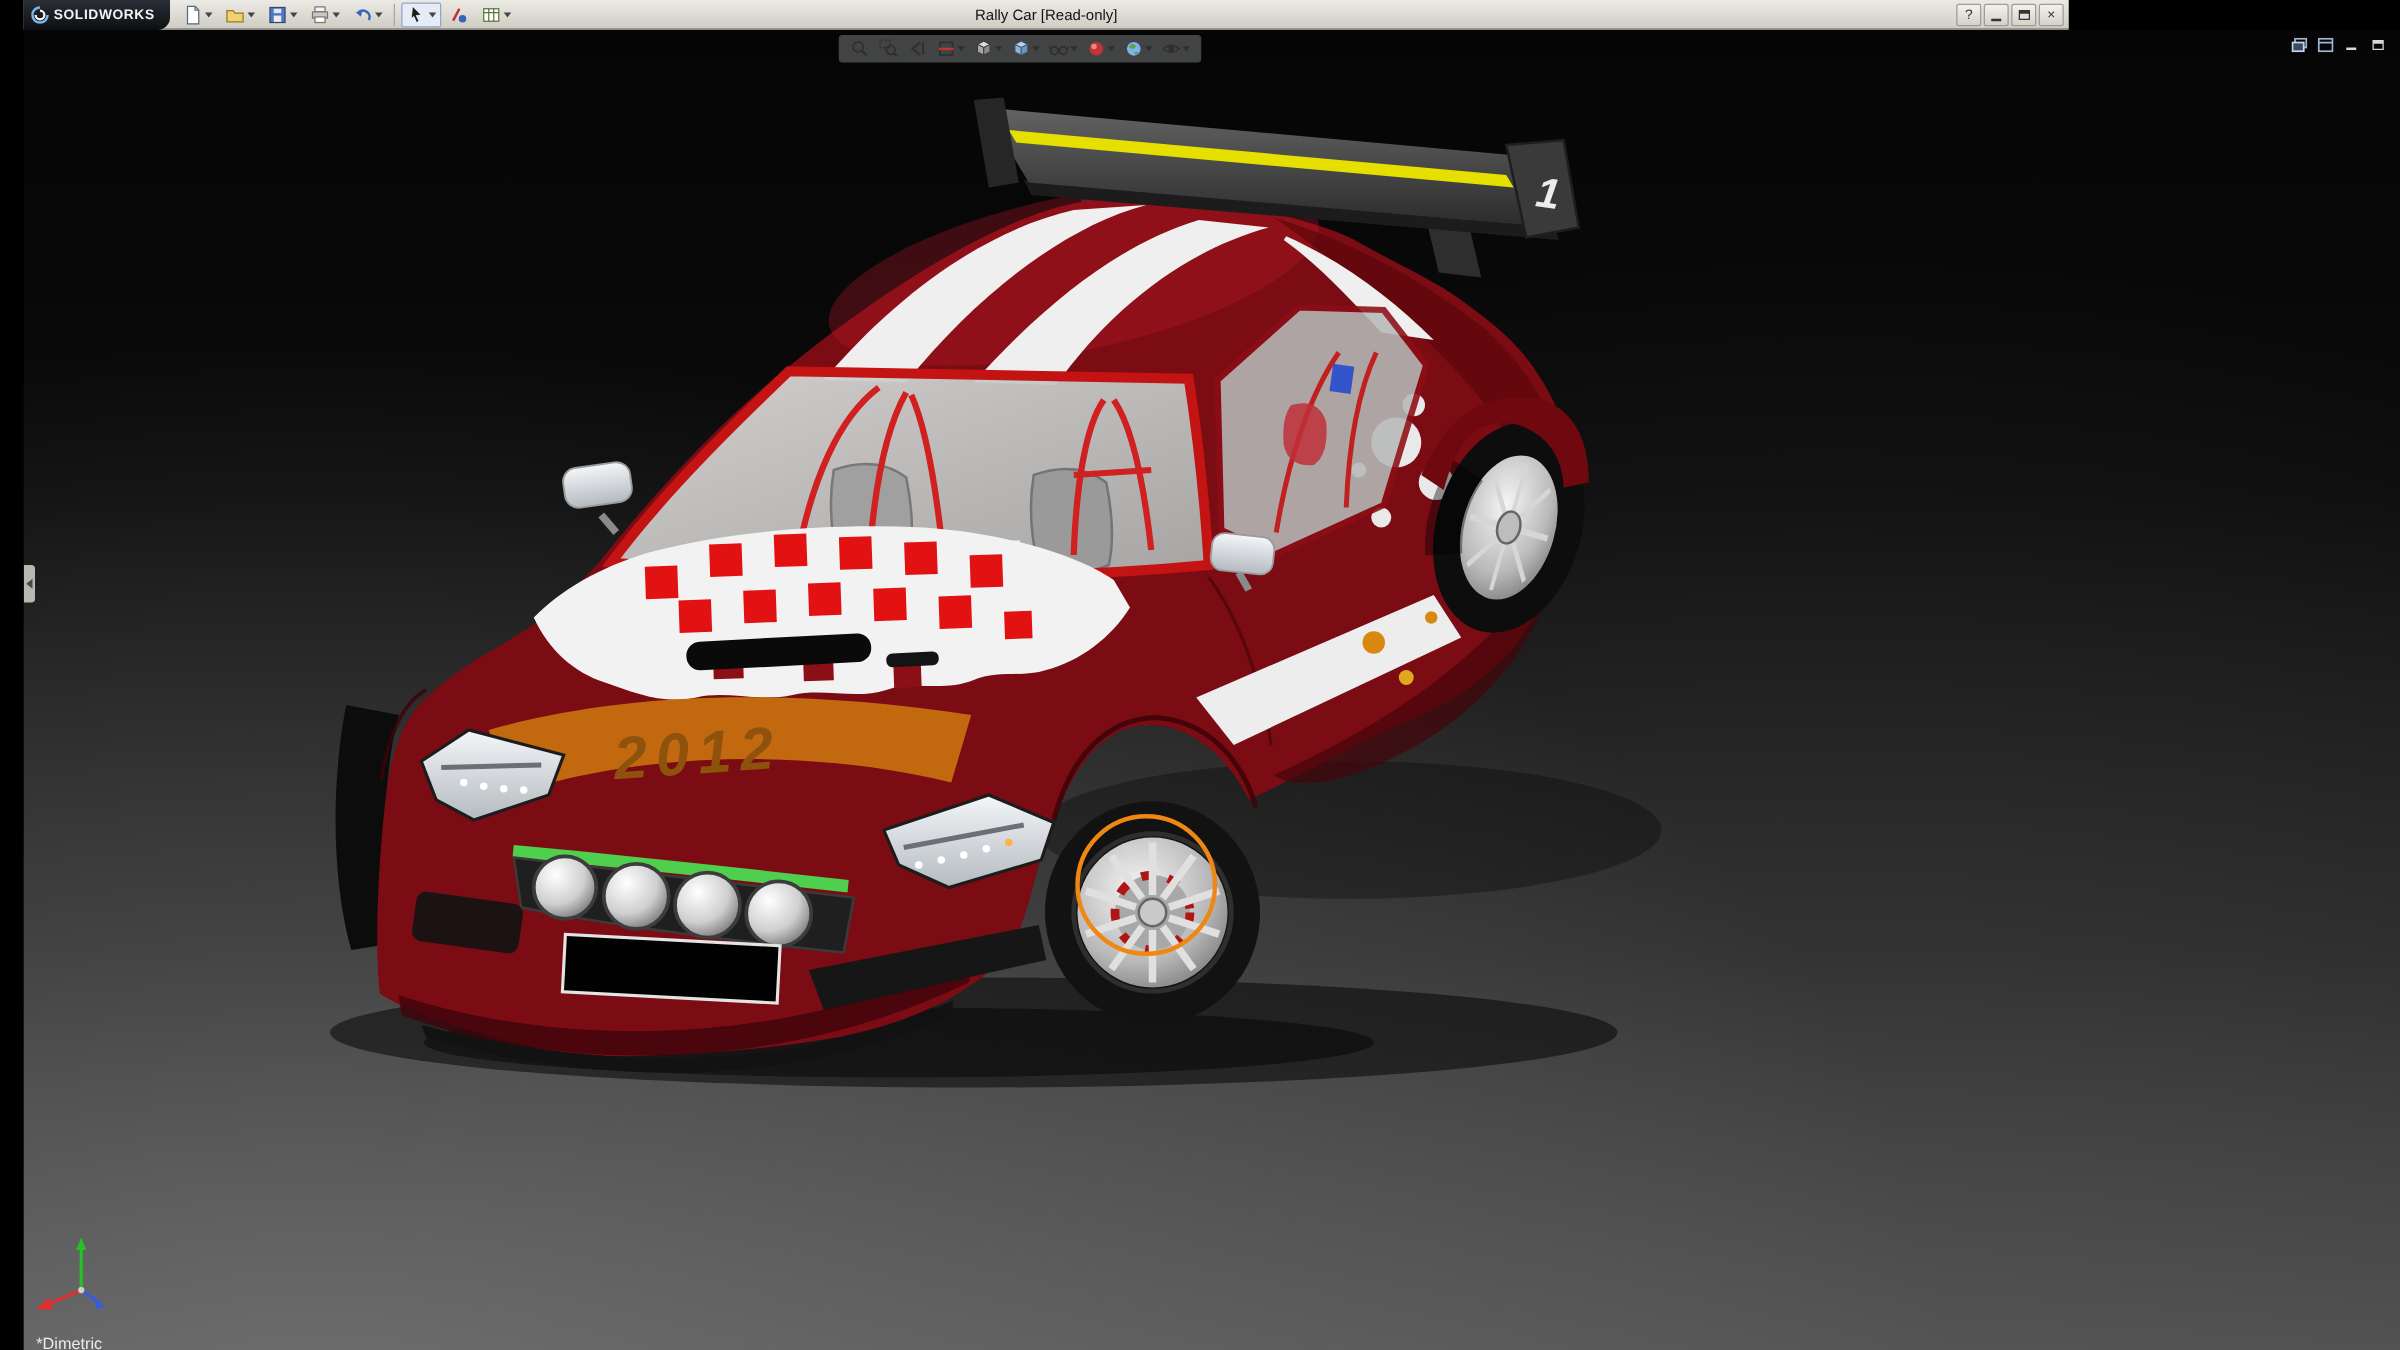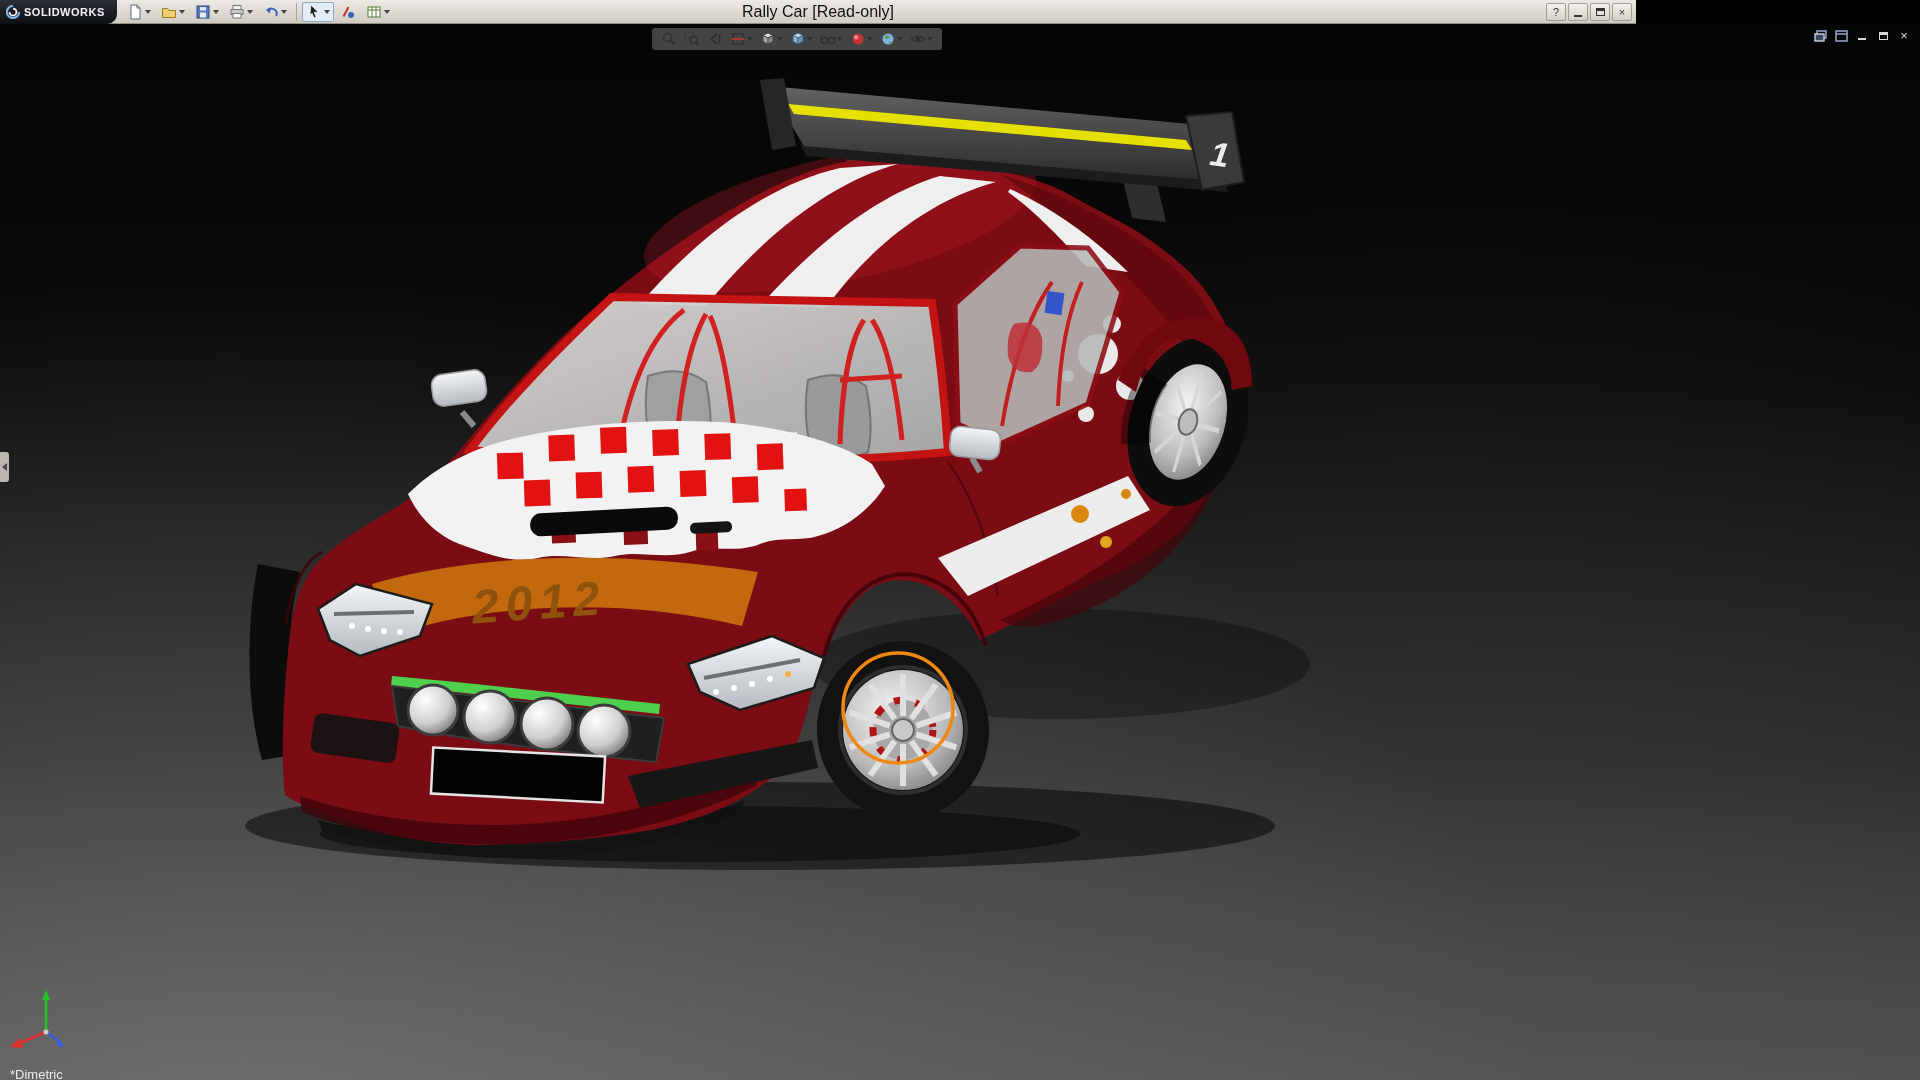--- a/index.html
+++ b/index.html
@@ -1,38 +1,38 @@
 <!DOCTYPE html>
 <html><head>
 <meta charset="utf-8">
 <style>
   * { margin:0; padding:0; box-sizing:border-box; }
   html,body { width:1920px; height:1080px; overflow:hidden; background:#000;
               font-family:"Liberation Sans", sans-serif; }
-  .app { position:relative; width:1636px; height:1080px; }
+  .app { position:relative; width:1636px; height:1080px;margin-left:19px; }
 
   
   .titlebar { position:relative; height:24px; width:100%;
               background:linear-gradient(#eceae4,#cfccc3);
               border-bottom:1px solid #8f8d86; display:flex; align-items:center;
               font-size:11px; color:#222; z-index:30; }
   .logo { height:24px; display:flex; align-items:center; gap:4px; padding:0 12px 0 6px;
           background:linear-gradient(#2a2f36,#0c0e12); color:#fff;
           border-radius:0 0 10px 0; }
   .logo-text { font-weight:bold; font-size:11px; letter-spacing:0.5px; color:#f2f2f2; }
   .tb-group { display:flex; align-items:center; gap:2px; padding:0 6px; }
   .tb-btn { display:flex; align-items:center; gap:2px; height:20px; padding:1px 3px;
             background:transparent; border:1px solid transparent; border-radius:2px; cursor:default; }
   .tb-btn.pressed { background:#e4ecf7; border-color:#8fa7c6; }
   .tb-btn svg { width:16px; height:16px; }
   .caret { width:0; height:0; border-left:3px solid transparent; border-right:3px solid transparent;
            border-top:4px solid #444; }
   .tb-sep { width:1px; height:18px; background:#a8a69e; margin:0 3px; }
   .tb-title { position:absolute; left:50%; transform:translateX(-50%);
-              font-size:16px; color:#111; white-space:nowrap; }
+              font-size:12px; color:#111; white-space:nowrap; }
   .win-controls { position:absolute; right:4px; top:0; height:24px; display:flex;
                   align-items:center; gap:2px; }
   .wc-btn { width:20px; height:18px; display:flex; align-items:center; justify-content:center;
             border:1px solid #9e9c94; border-radius:2px;
             background:linear-gradient(#f4f2ec,#d4d1c8); font-size:11px; color:#333; }
   .i-min { width:8px; height:2px; background:#333; margin-top:7px; }
   .i-max { width:9px; height:8px; border:1.5px solid #333; border-top-width:3px; }
 
   
   .viewport { position:absolute; top:24px; left:0; width:1920px; height:1056px;

